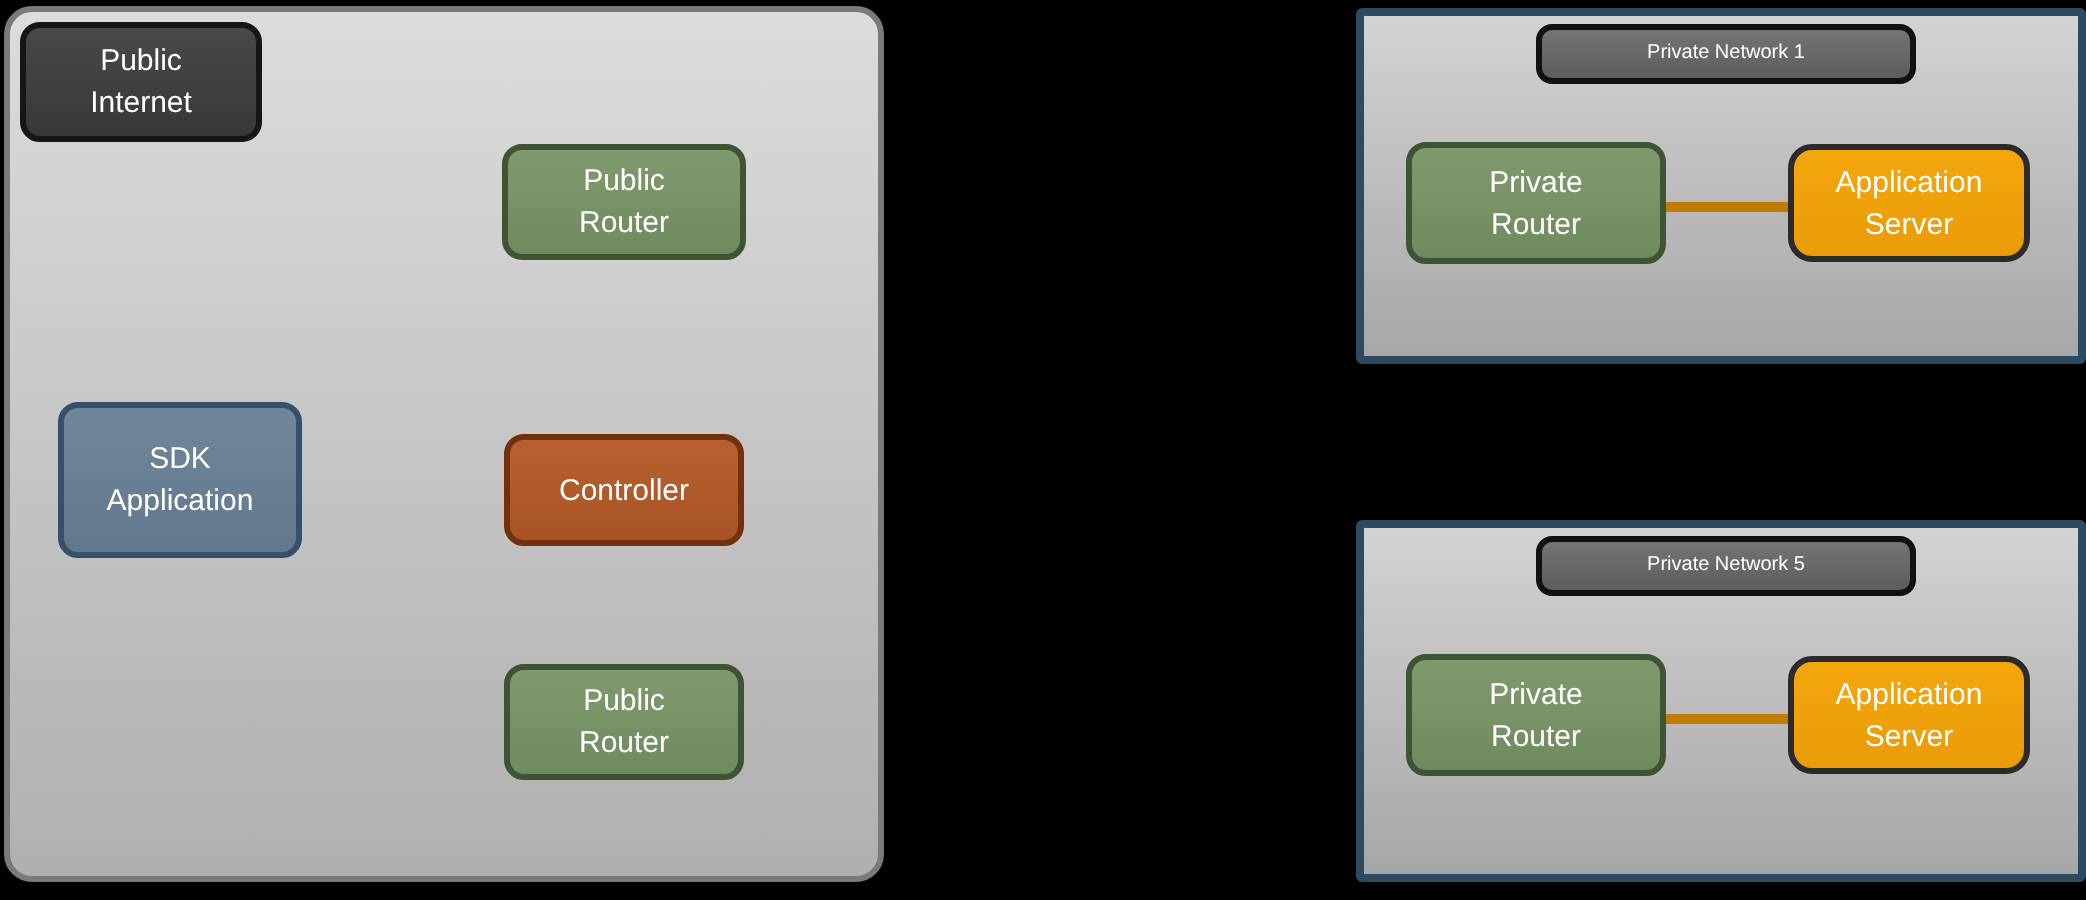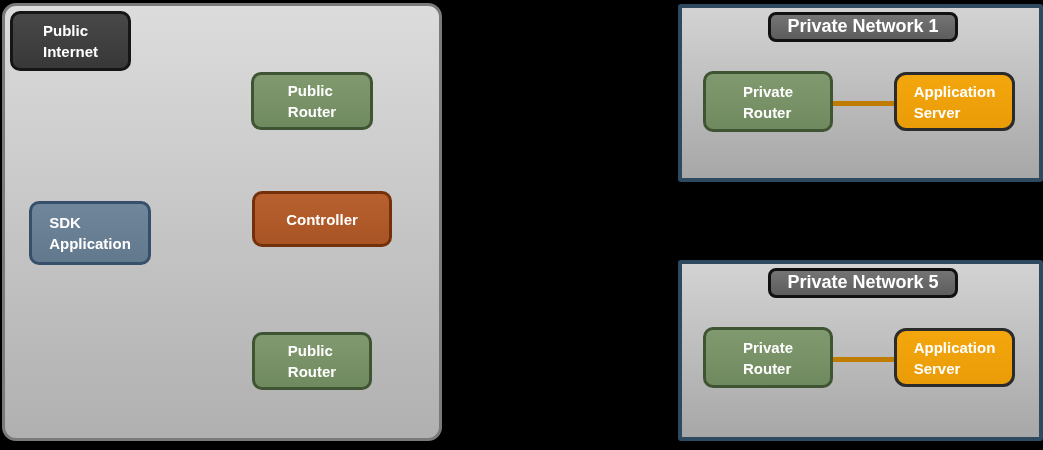--- a/index.html
+++ b/index.html
@@ -38,22 +38,23 @@
   .panel-network.net1 { top: 4px; }
   .panel-network.net2 { top: 260px; height: 181px; }
 
   
   .node {
     position: absolute;
     box-sizing: border-box;
     display: flex;
     align-items: center;
     justify-content: center;
+    text-align: center;
     color: #ffffff;
-    font-weight: bold;
+    font-weight: normal;
     font-size: 15px;
     line-height: 1.4;
     white-space: pre-line;
     border-radius: 10px;
   }
   .node-charcoal {
     background: linear-gradient(#484848, #383838);
     border: 3px solid #161616;
   }
   .node-green {
@@ -70,28 +71,28 @@
   }
   .node-amber {
     background: linear-gradient(#f4a60d, #ea9c08);
     border: 3px solid #2b2b2b;
     border-radius: 12px;
   }
   .node-graytitle {
     background: linear-gradient(#747474, #5d5d5d);
     border: 3px solid #111111;
     border-radius: 8px;
-    font-size: 18px;
+    font-size: 10px;
   }
 
   
   .pos-public-internet     { left: 5px;   top: 5px;   width: 121px; height: 60px; }
   .pos-public-router-top   { left: 246px; top: 66px;  width: 122px; height: 58px; }
-  .pos-sdk-application     { left: 24px;  top: 195px; width: 122px; height: 64px; }
-  .pos-controller          { left: 247px; top: 185px; width: 140px; height: 56px; }
+  .pos-sdk-application     { left: 24px;  top: 195px; width: 122px; height: 78px; }
+  .pos-controller          { left: 247px; top: 211px; width: 120px; height: 56px; }
   .pos-public-router-bottom{ left: 247px; top: 326px; width: 120px; height: 58px; }
 
   
   .pos-net-title  { left: 86px;  top: 4px;  width: 190px; height: 30px; }
   .pos-net-router { left: 21px;  top: 63px; width: 130px; height: 61px; }
   .pos-net-server { left: 212px; top: 64px; width: 121px; height: 59px; }
 
   .net-link {
     position: absolute;
     left: 140px; top: 93px;

